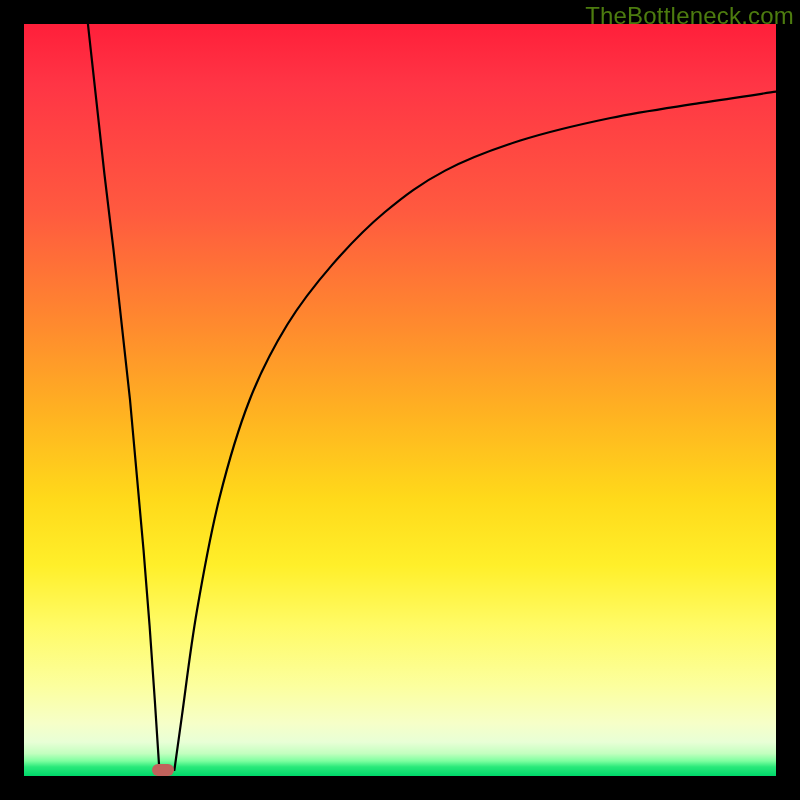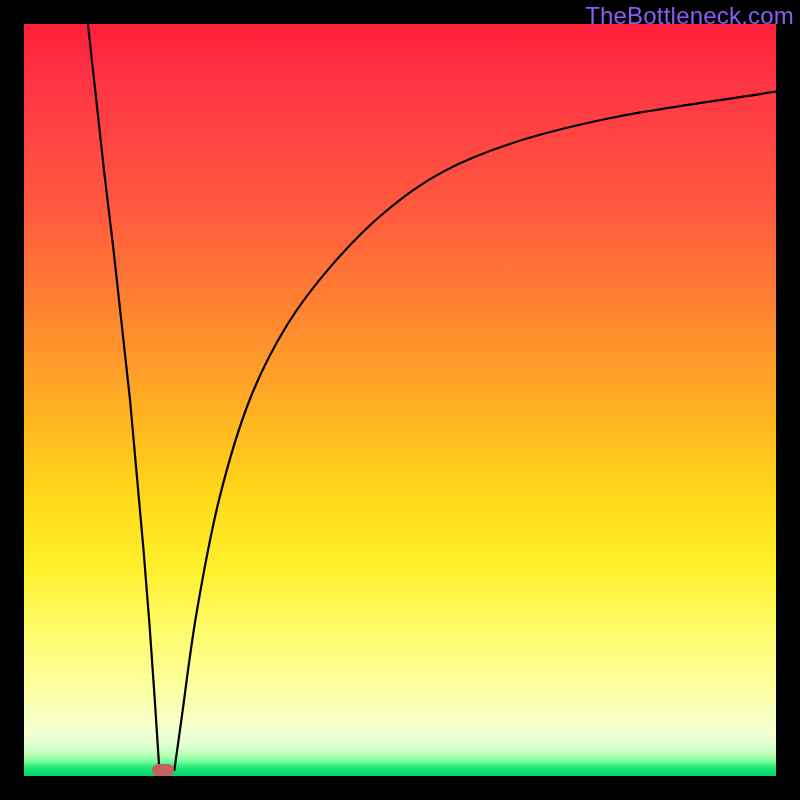--- a/index.html
+++ b/index.html
@@ -54,21 +54,21 @@
     width: 22px;
     height: 12px;
     border-radius: 6px;
     background: #c1625c;
     transform: translate(-50%, -50%);
   }
   .attribution {
     position: absolute;
     top: 2px;
     right: 6px;
-    color: #8b5cf6;
+    color: #4d7c0f;
     font-size: 24px;
     letter-spacing: 0.2px;
     user-select: none;
   }
 </style>
 </head>
 <body>
 
 <div class="frame">
   <div class="plot-area">

